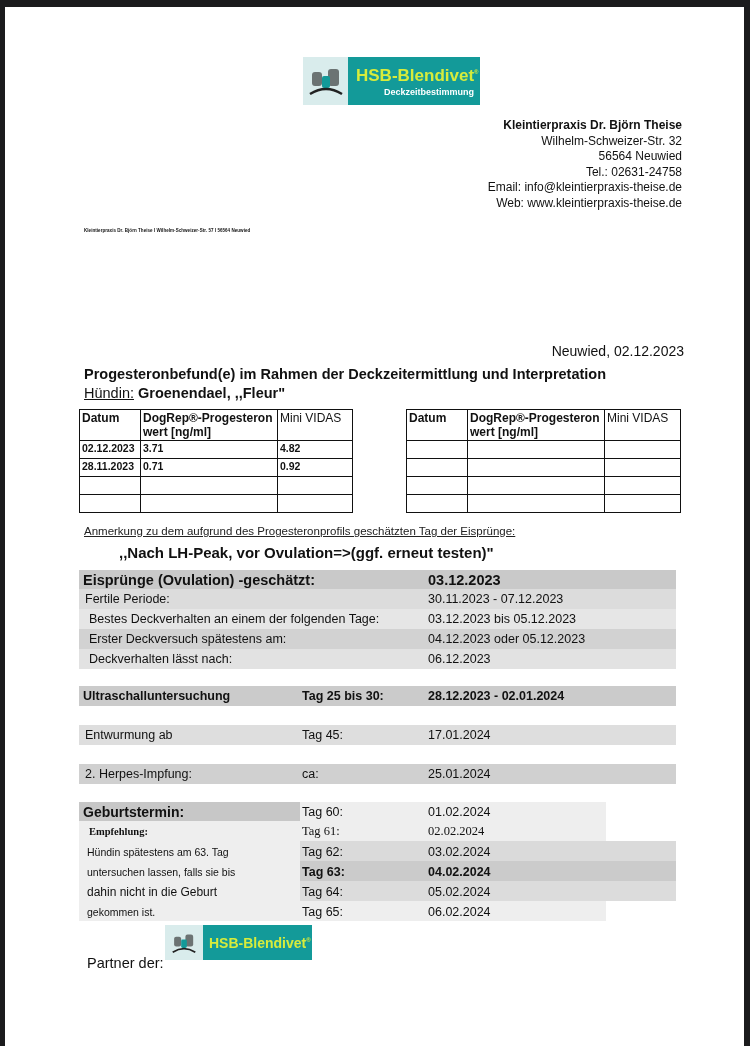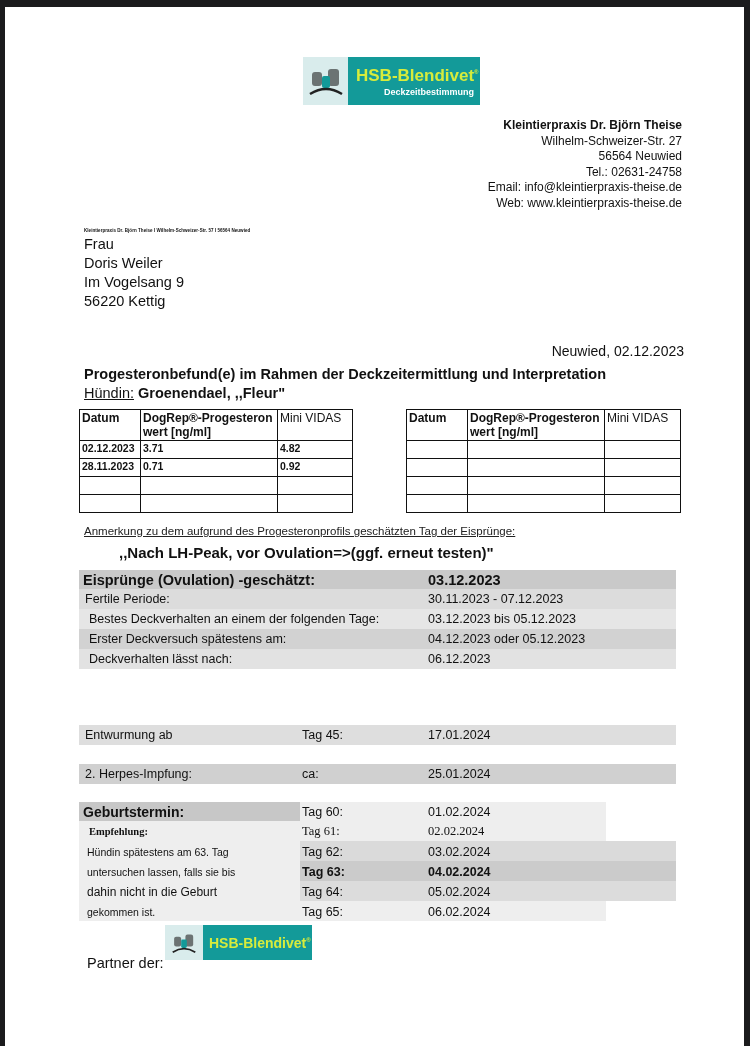--- a/index.html
+++ b/index.html
@@ -57,35 +57,29 @@
       </svg>
     </div>
     <div class="brand" style="width:124px; font-size:17px;">
       <div><span>HSB-Blendivet</span><sup>®</sup></div>
       <div class="sub">Deckzeitbestimmung</div>
     </div>
   </div>
 
   <div class="sender">
     <div class="name">Kleintierpraxis Dr. Björn Theise</div>
-    <div>Wilhelm-Schweizer-Str. 27</div>
+    <div>Wilhelm-Schweizer-Str. 32</div>
     <div>56564 Neuwied</div>
     <div>Tel.: 02631-24758</div>
     <div>Email: info@kleintierpraxis-theise.de</div>
     <div>Web: www.kleintierpraxis-theise.de</div>
   </div>
 
   <div class="returnline">Kleintierpraxis Dr. Björn Theise I Wilhelm-Schweizer-Str. 57 I 56564 Neuwied</div>
 
-  <div class="recipient">
-    <div>Frau</div>
-    <div>Doris Weiler</div>
-    <div>Im Vogelsang 9</div>
-    <div>56220 Kettig</div>
-  </div>
 
   <div class="placedate">Neuwied, 02.12.2023</div>
 
   <div class="title">Progesteronbefund(e) im Rahmen der Deckzeitermittlung und Interpretation</div>
   <div class="dog">
     <span class="lbl">Hündin:</span>
     <span class="val">Groenendael, ,,Fleur"</span>
   </div>
 
   <table class="prog" style="left:74px; top:402px; width:274px;">
@@ -167,20 +161,27 @@
     <div class="row" style="top:59px; background:#d2d2d2;">
       <span class="c1" style="left:10px;">Erster Deckversuch spätestens am:</span>
       <span class="c3">04.12.2023 oder 05.12.2023</span>
     </div>
     <div class="row" style="top:79px; background:#e2e2e2;">
       <span class="c1" style="left:10px;">Deckverhalten lässt nach:</span>
       <span class="c3">06.12.2023</span>
     </div>
   </div>
 
+  <div class="band" style="top:679px; left:74px; height:19px;">
+    <div class="row" style="top:0; background:#cbcbcb; font-weight:bold;">
+      <span class="c1">Ultraschalluntersuchung</span>
+      <span class="c2">Tag 25 bis 30:</span>
+      <span class="c3">28.12.2023 - 02.01.2024</span>
+    </div>
+  </div>
   <div class="band" style="top:718px; left:74px; height:19px;">
     <div class="row" style="top:0; background:#dedede;">
       <span class="c1" style="left:6px;">Entwurmung ab</span>
       <span class="c2">Tag 45:</span>
       <span class="c3">17.01.2024</span>
     </div>
   </div>
   <div class="band" style="top:757px; left:74px; height:19px;">
     <div class="row" style="top:0; background:#d0d0d0;">
       <span class="c1" style="left:6px;">2. Herpes-Impfung:</span>

